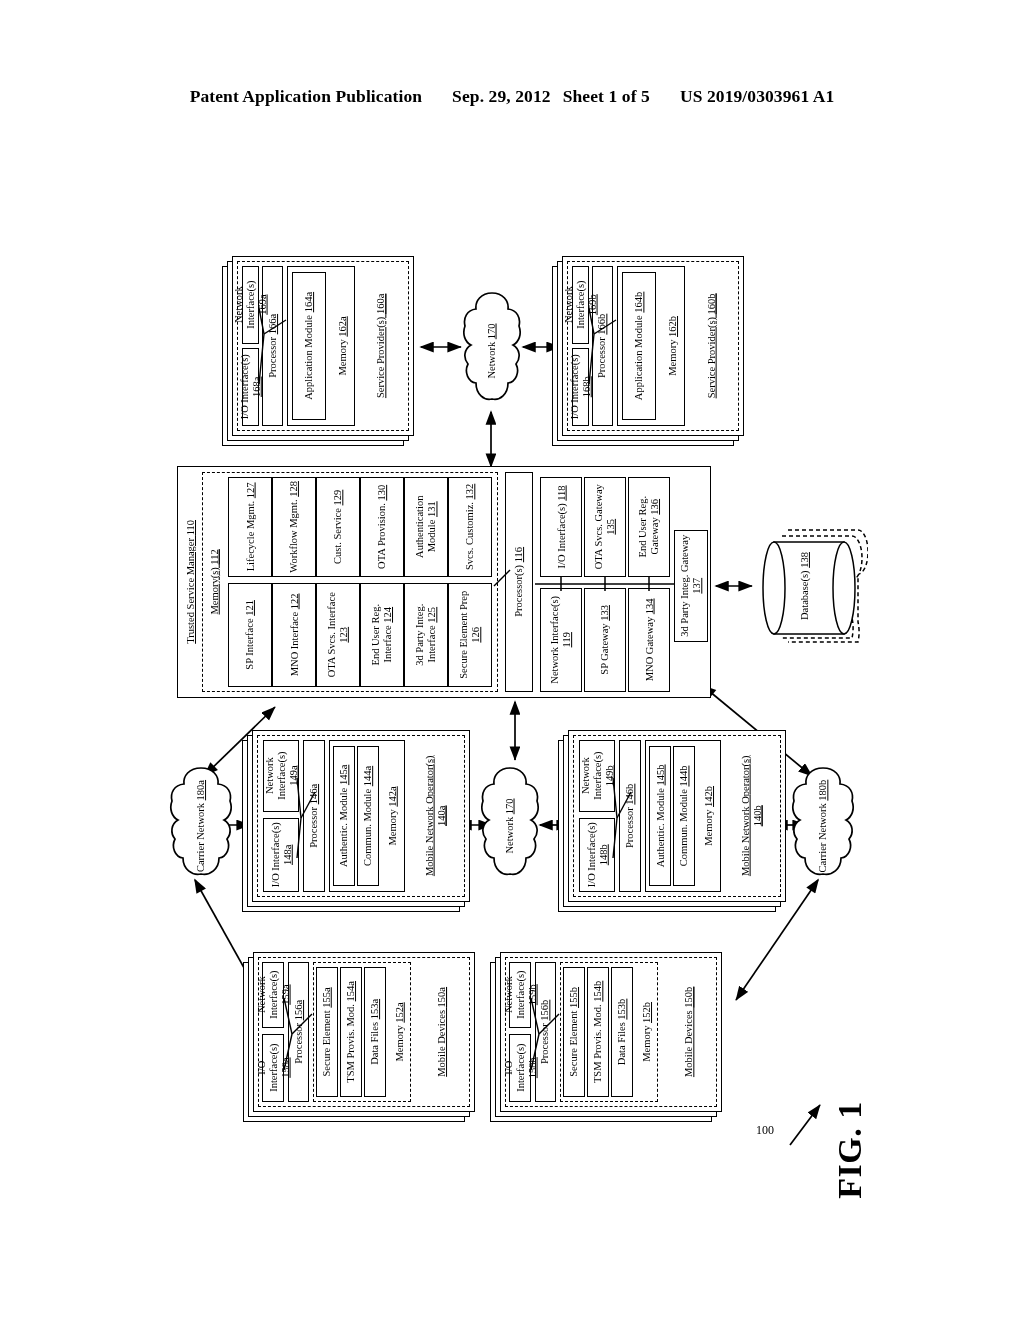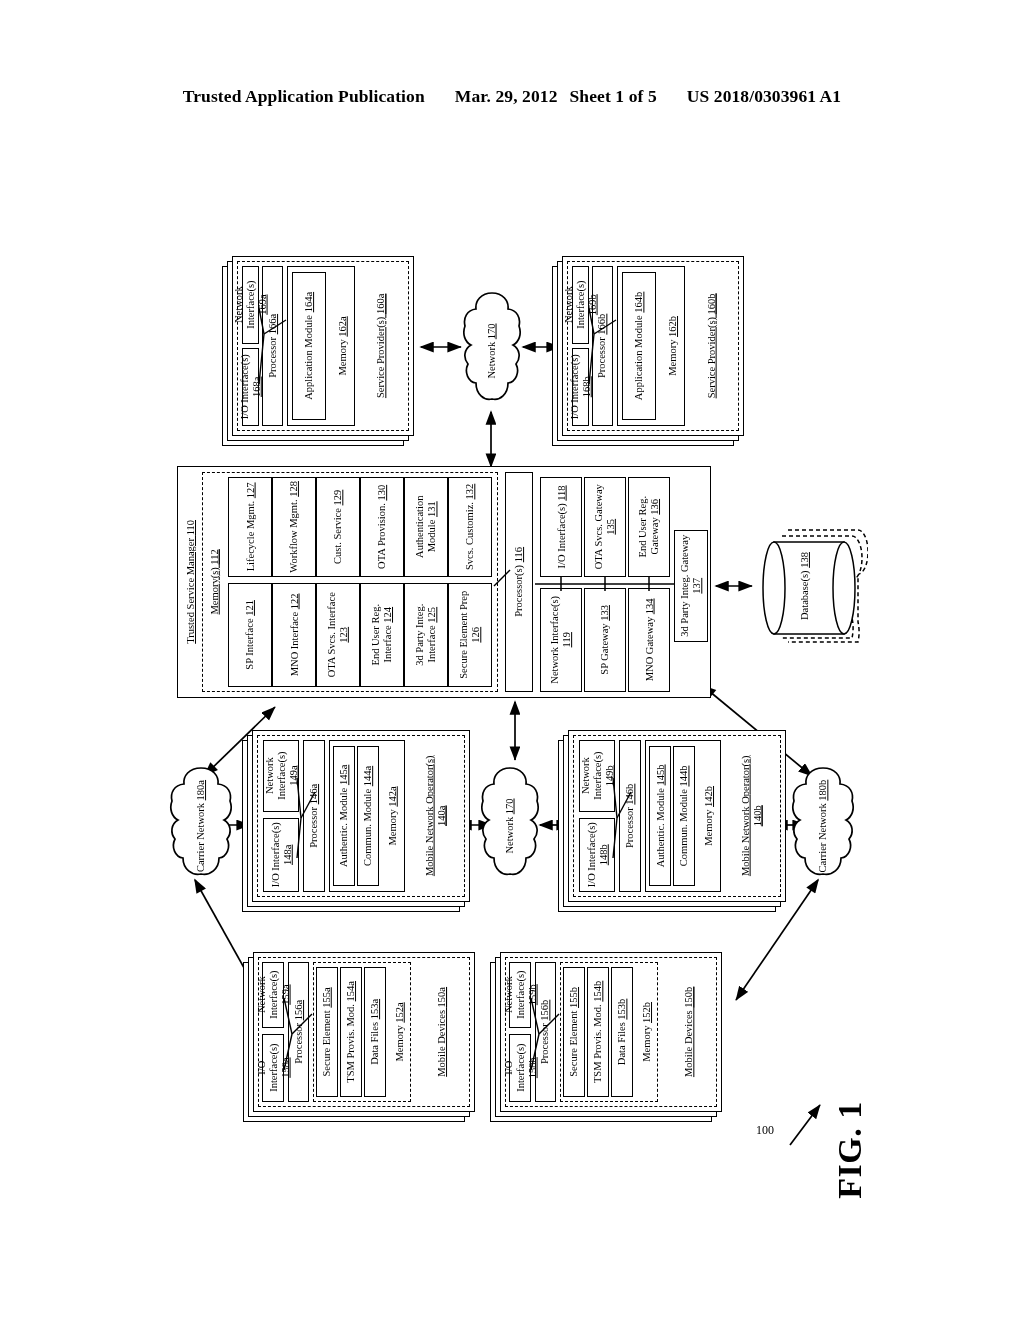--- a/index.html
+++ b/index.html
@@ -50,24 +50,24 @@
   
   #figlabel{position:absolute;}
   #figlabel span{font-size:34px;font-weight:bold;letter-spacing:.5px;}
   #refnum{position:absolute;}
   #refnum span{font-size:12px;}
 </style>
 </head>
 <body>
 
 <div id="hdr">
-  <span class="h1">Trusted Application Publication</span>
-  <span class="h2">Mar. 29, 2012</span>
+  <span class="h1">Patent Application Publication</span>
+  <span class="h2">Sep. 29, 2012</span>
   <span class="h3">Sheet 1 of 5</span>
-  <span class="h4">US 2018/0303961 A1</span>
+  <span class="h4">US 2019/0303961 A1</span>
 </div>
 
 <div id="canvas">
 
   <svg class="conn" viewBox="0 0 1024 1320">
     <defs>
       <marker id="ah" markerWidth="9" markerHeight="9" refX="8" refY="3.2" orient="auto" markerUnits="strokeWidth">
         <path d="M0,0 L8.5,3.2 L0,6.4 z" fill="#000"></path>
       </marker>
       <marker id="ahs" markerWidth="9" markerHeight="9" refX="1" refY="3.2" orient="auto" markerUnits="strokeWidth">

